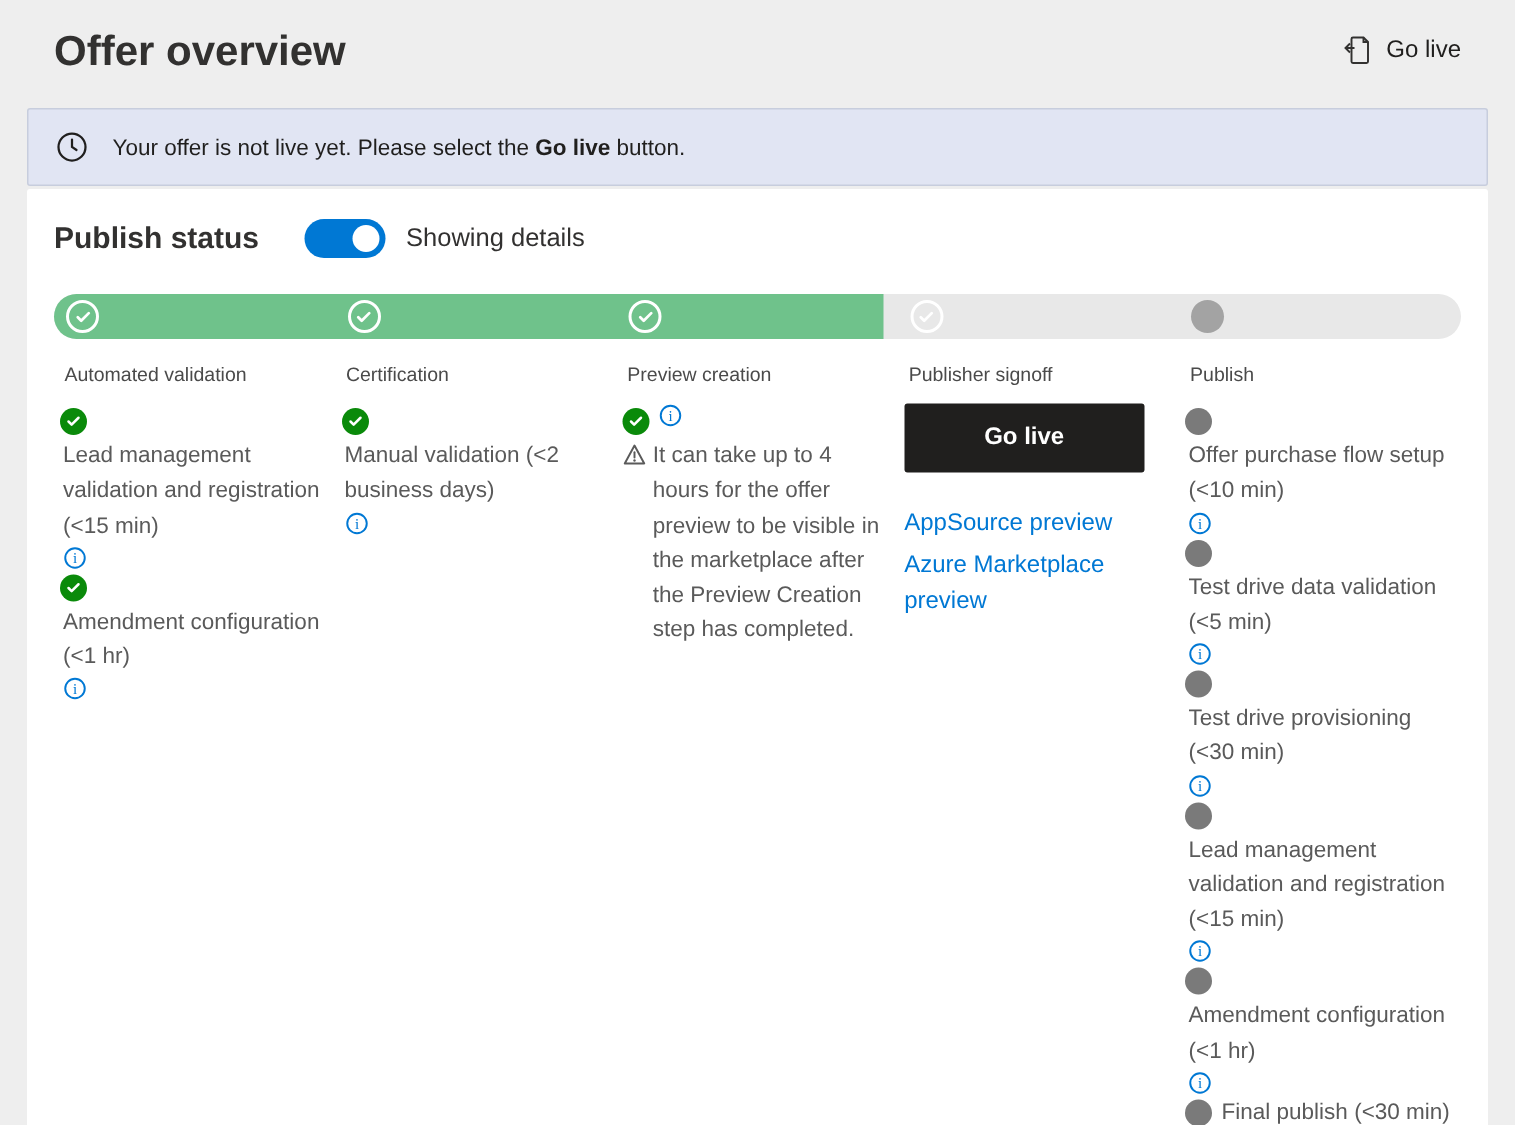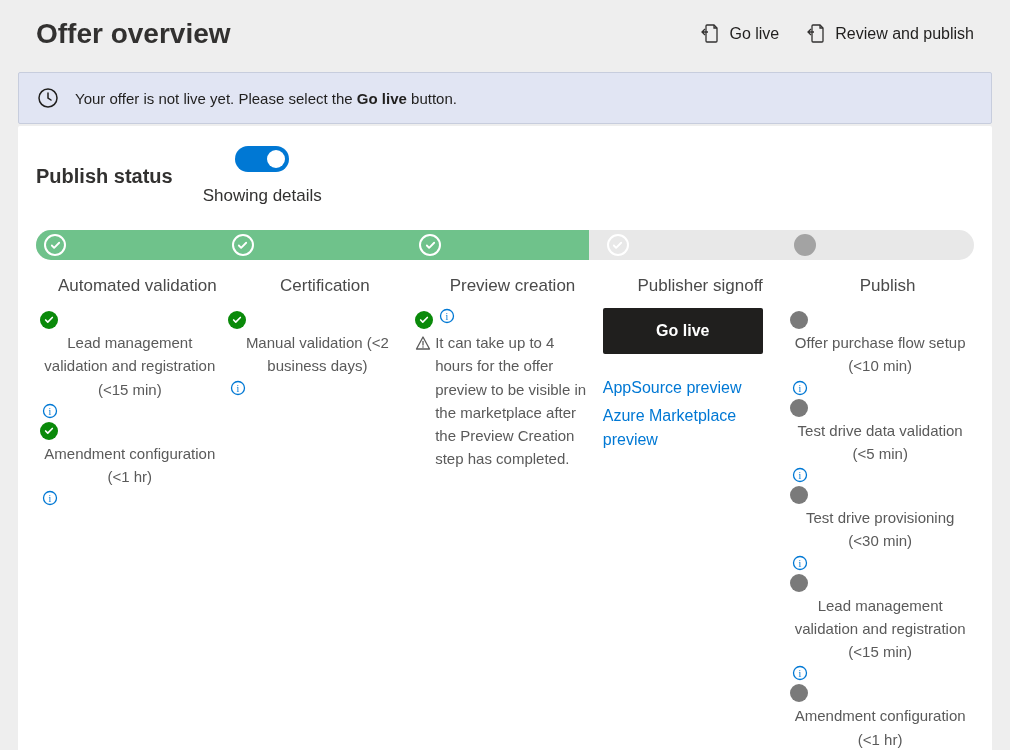--- a/index.html
+++ b/index.html
@@ -65,21 +65,20 @@
   }
   .status-row h2 {
     margin: 0;
     font-size: 20px;
     font-weight: 700;
   }
   .toggle-group {
     display: flex;
     align-items: center;
     gap: 14px;
-    flex-direction: column;
   }
   .toggle {
     width: 54px;
     height: 26px;
     border-radius: 13px;
     background: #0078d4;
     position: relative;
     cursor: pointer;
   }
   .toggle-knob {
@@ -137,24 +136,23 @@
   .stages {
     display: flex;
     gap: 0;
     margin: 0 4px;
   }
   .stage {
     flex: 1;
     padding: 0 6px 0 4px;
   }
   .stage-title {
-    font-size: 17px;
+    font-size: 13px;
     color: #4a4a4a;
-    margin: 4px 0 12px 17px;
-    text-align: center;
+    margin: 4px 0 12px 3px;
   }
   .task {
     display: flex;
     align-items: flex-start;
     gap: 2px;
     margin-bottom: 0;
     font-size: 15px;
     color: #5a5a5a;
     line-height: 1.55;
     flex-wrap: wrap;
@@ -166,21 +164,21 @@
     border-radius: 50%;
     margin-top: 3px;
     margin-right: 2px;
     display: inline-flex;
     align-items: center;
     justify-content: center;
   }
   .task-dot.done { background: #0a8a0a; }
   .task-dot.done svg { width: 10px; height: 10px; }
   .task-dot.pending { background: #7a7a7a; }
-  .task-text { padding-left: 2px; text-align: center; }
+  .task-text { padding-left: 2px; }
   .info-ic {
     display: inline-flex;
     width: 16px; height: 16px;
     vertical-align: middle;
     margin-left: 2px;
   }
   .info-ic svg circle { stroke:#0078d4; stroke-width:1.3; fill:none; }
   .info-ic svg text { fill:#0078d4; font-size:10px; font-family:"Segoe UI"; }
   .note {
     font-size: 15px;
@@ -225,30 +223,20 @@
       <div class="header-action">
         <span class="pub-icon">
           <svg width="18" height="20" viewBox="0 0 18 20">
             <path d="M6 1h7l3 3v13a1 1 0 0 1-1 1H6a1 1 0 0 1-1-1V2a1 1 0 0 1 1-1z" fill="none" stroke="#323130" stroke-width="1.3"></path>
             <path d="M13 1v3h3" fill="none" stroke="#323130" stroke-width="1.3"></path>
             <path d="M1 8h6M4 5l-3 3 3 3" fill="none" stroke="#323130" stroke-width="1.3"></path>
           </svg>
         </span>
         <span>Go live</span>
       </div>
-      <div class="header-action">
-        <span class="pub-icon">
-          <svg width="18" height="20" viewBox="0 0 18 20">
-            <path d="M6 1h7l3 3v13a1 1 0 0 1-1 1H6a1 1 0 0 1-1-1V2a1 1 0 0 1 1-1z" fill="none" stroke="#323130" stroke-width="1.3"></path>
-            <path d="M13 1v3h3" fill="none" stroke="#323130" stroke-width="1.3"></path>
-            <path d="M1 8h6M4 5l-3 3 3 3" fill="none" stroke="#323130" stroke-width="1.3"></path>
-          </svg>
-        </span>
-        <span>Review and publish</span>
-      </div>
     </div>
   </div>
 
   <div class="banner">
     <span class="clock-icon">
       <svg width="22" height="22" viewBox="0 0 22 22">
         <circle cx="11" cy="11" r="9" fill="none" stroke="#201f1e" stroke-width="1.5"></circle>
         <path d="M11 6v5l3 2" fill="none" stroke="#201f1e" stroke-width="1.5" stroke-linecap="round"></path>
       </svg>
     </span>

